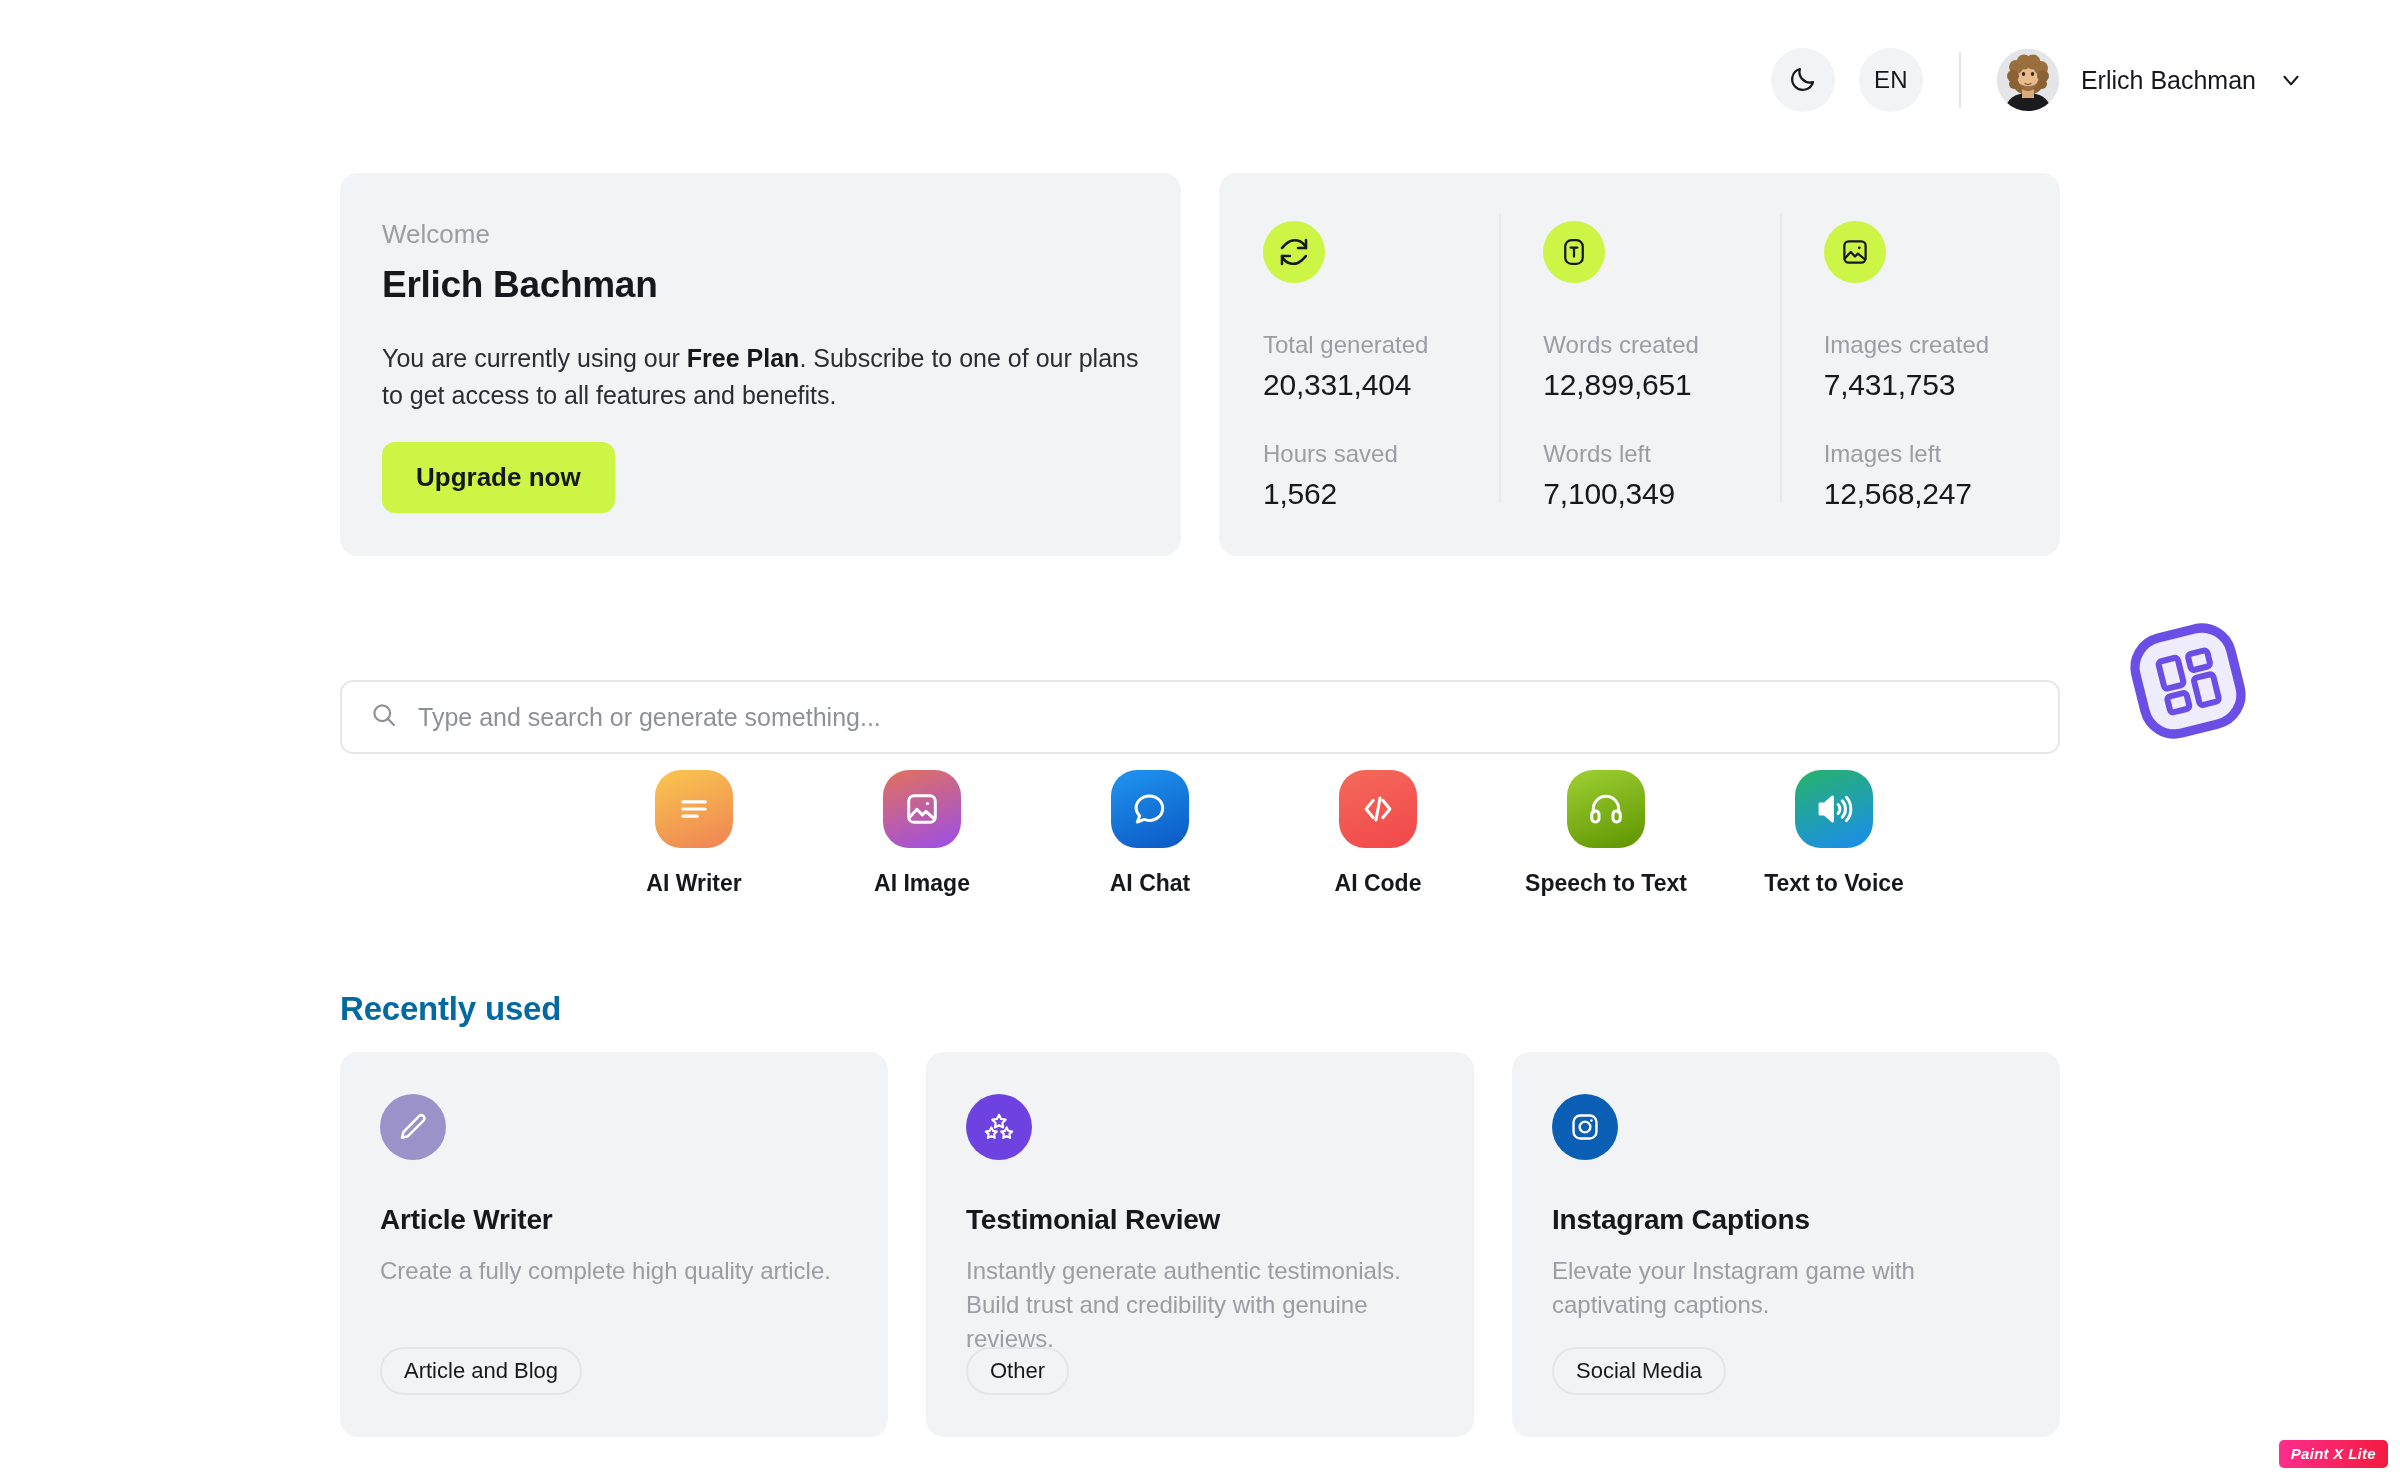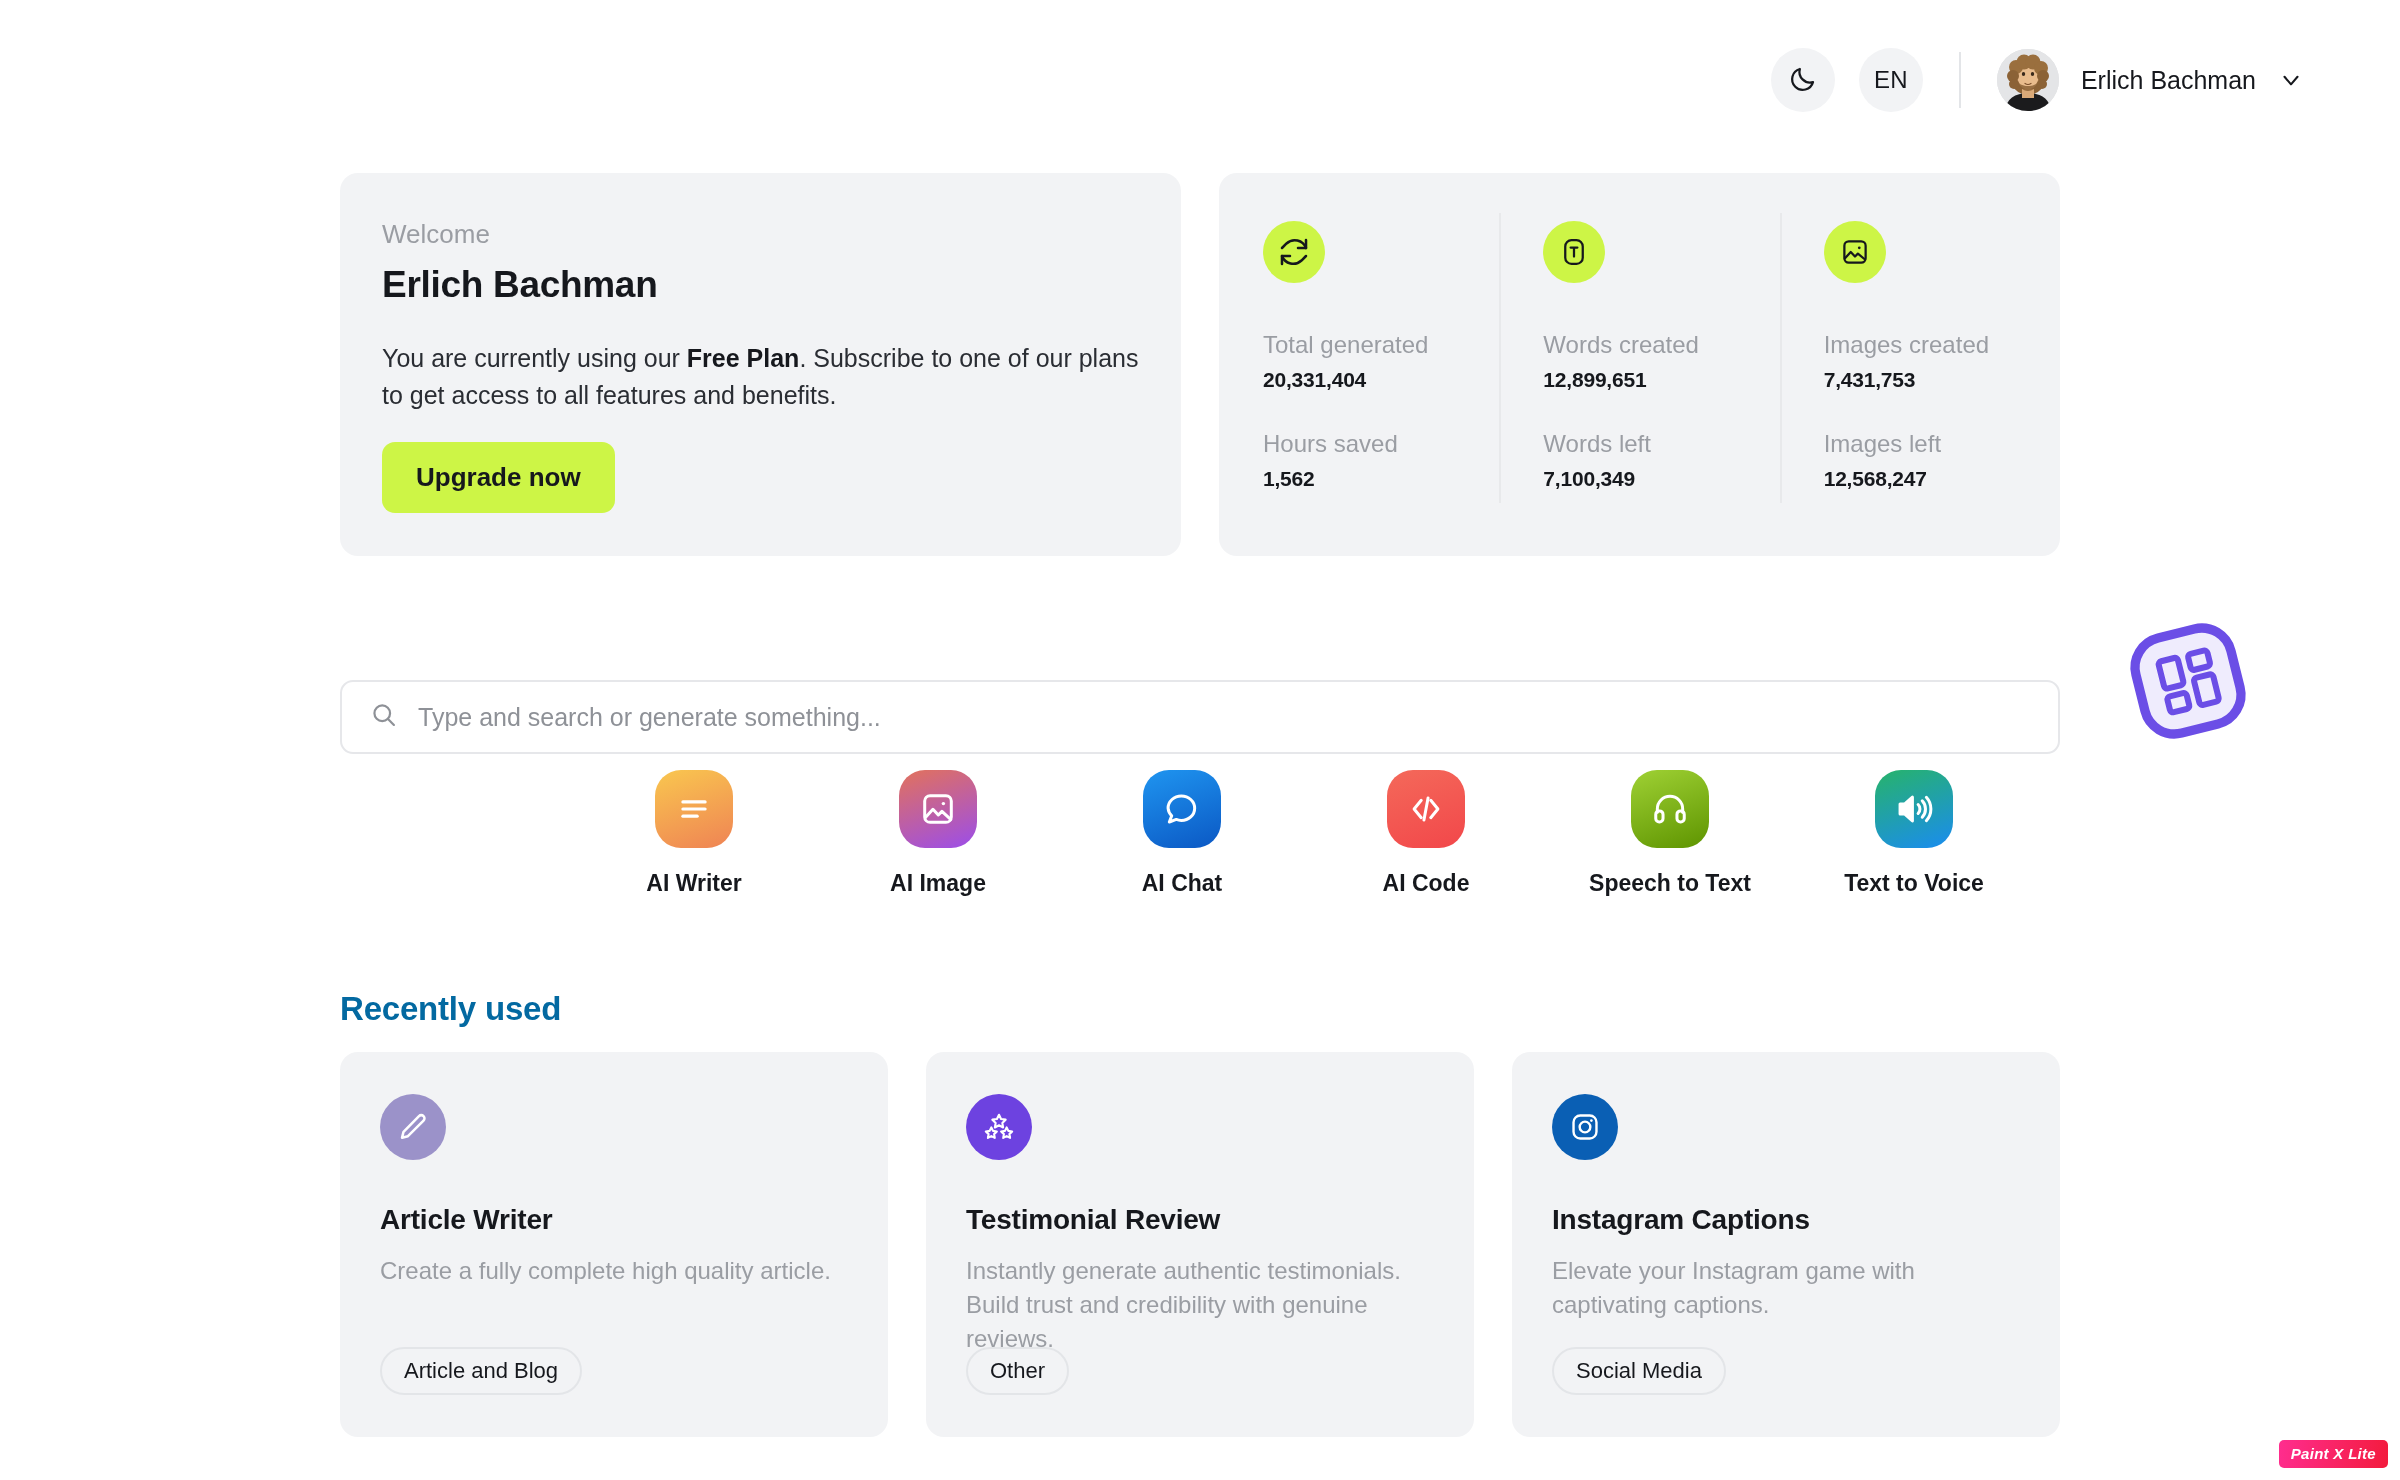--- a/index.html
+++ b/index.html
@@ -163,22 +163,22 @@
     align-items: center;
     justify-content: center;
     margin-bottom: 48px;
   }
   .stat-label {
     font-size: 24px;
     color: #9a9da3;
     margin-bottom: 9px;
   }
   .stat-value {
-    font-size: 21px;
-    font-weight: 700;
+    font-size: 30px;
+    font-weight: 400;
     color: #16181d;
     letter-spacing: -0.2px;
     margin-bottom: 38px;
   }
   .stat-value.last { margin-bottom: 0; }
 
   
   .search-wrap {
     position: absolute;
     top: 637px;
@@ -205,21 +205,21 @@
   }
   .search-input::placeholder { color: #8e9197; }
 
   
   .cats {
     position: absolute;
     top: 770px;
     left: 340px;
     width: 1720px;
     display: flex;
-    gap: 16px;
+    gap: 0;
     padding-left: 240px;
   }
   .cat {
     width: 228px;
     display: flex;
     flex-direction: column;
     align-items: center;
     cursor: pointer;
   }
   .cat-tile {

